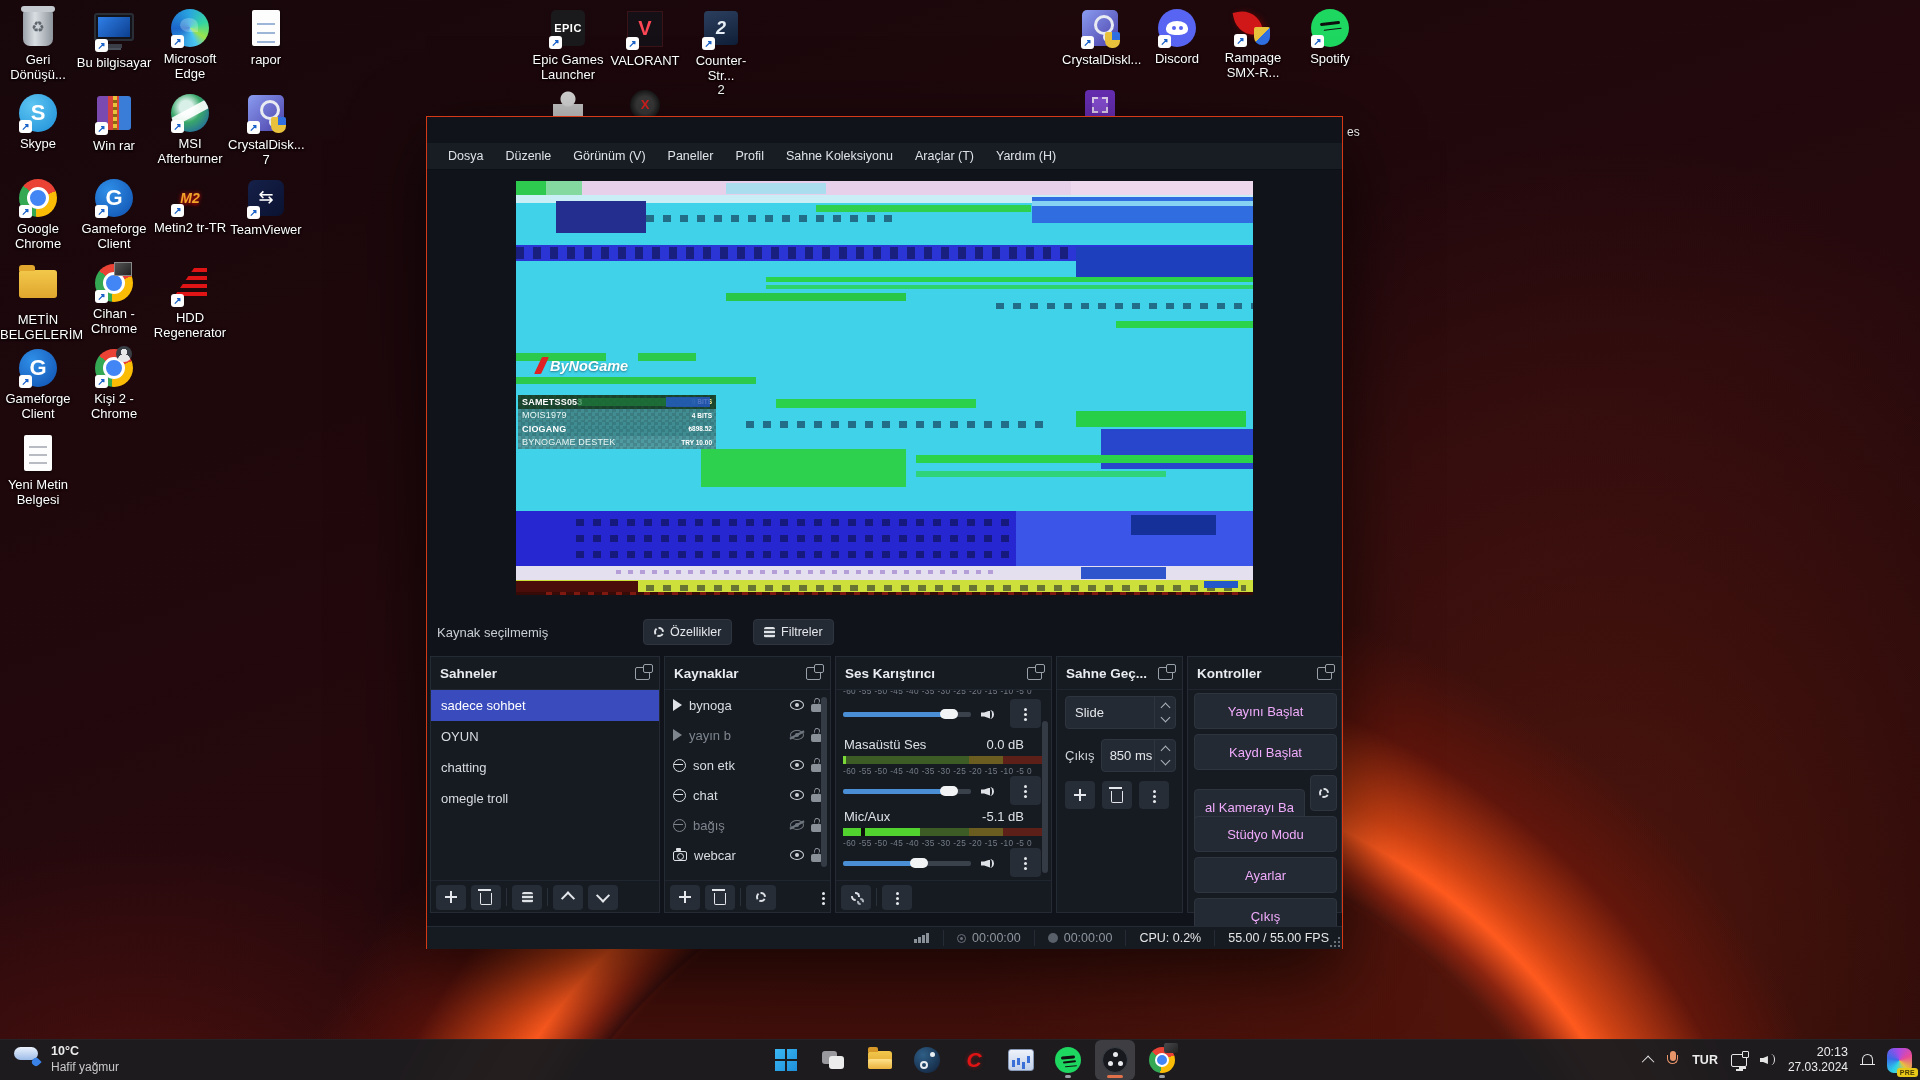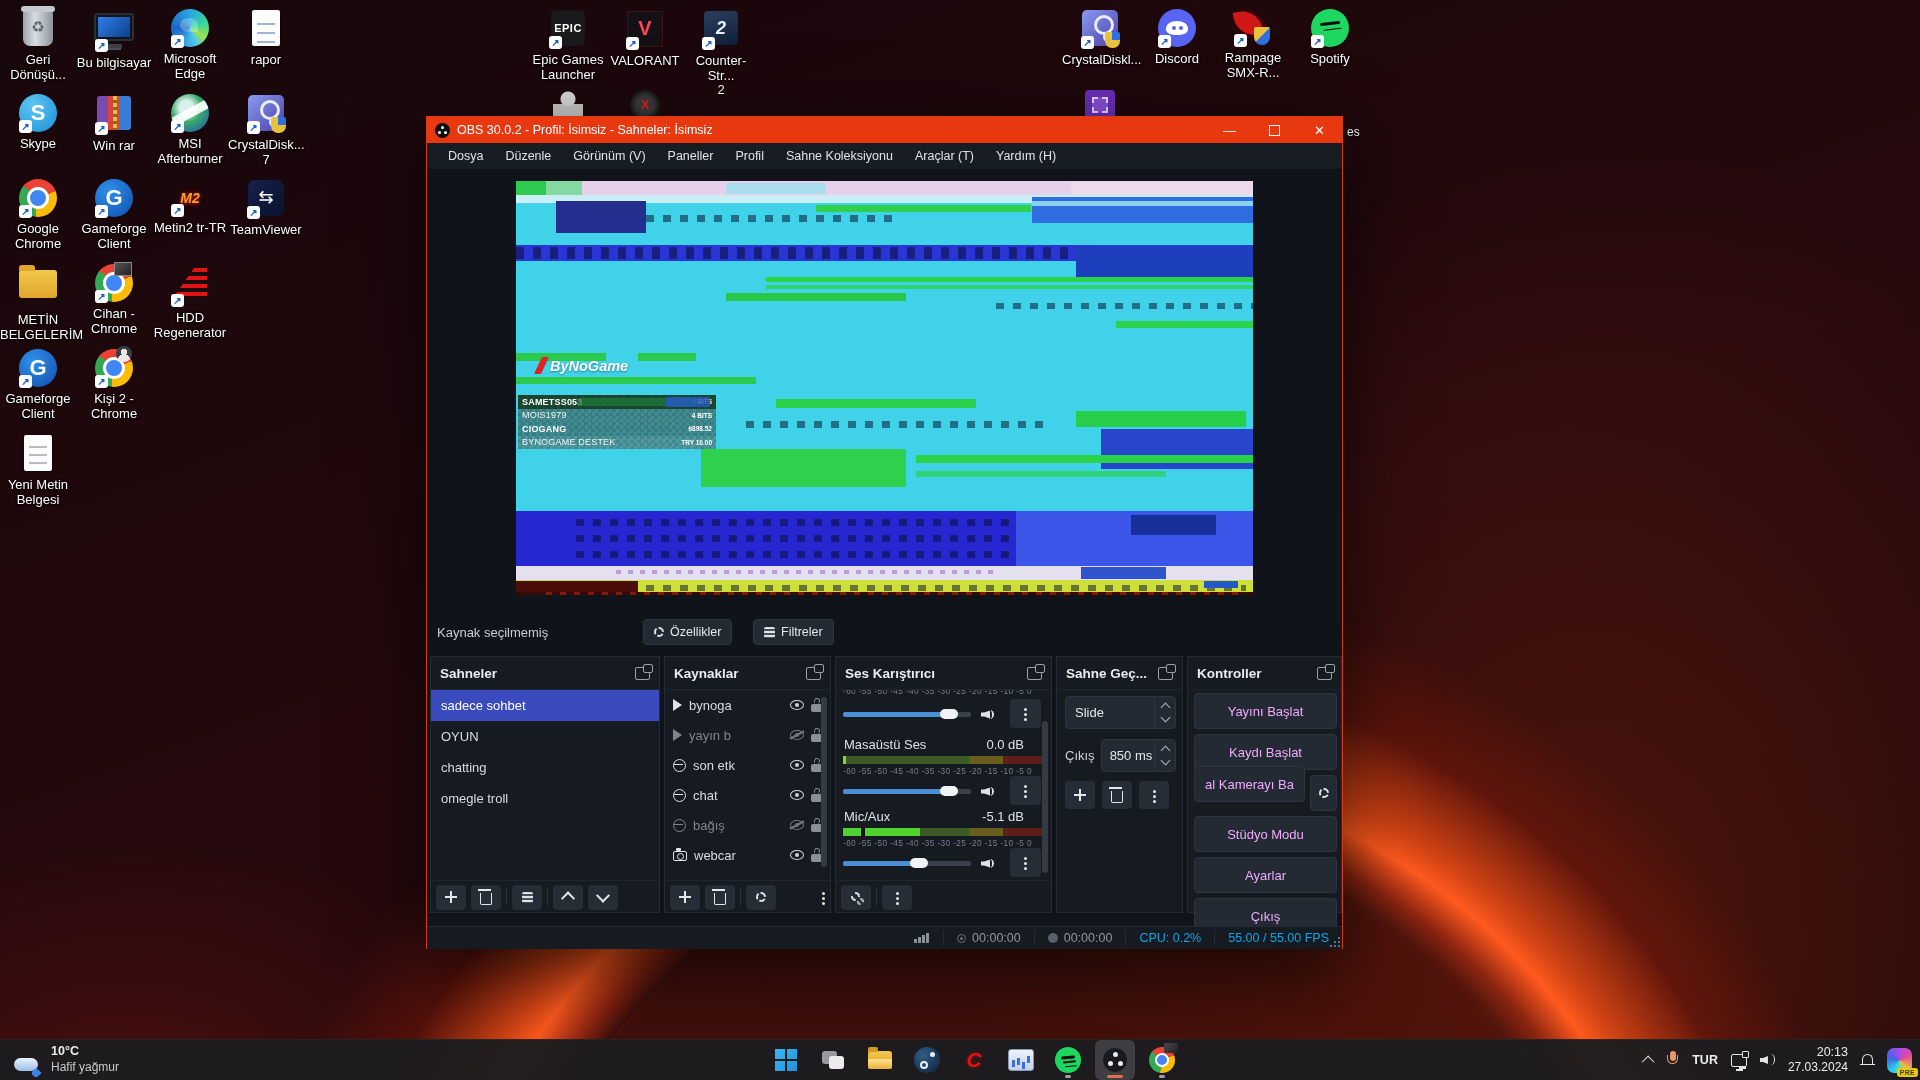--- a/index.html
+++ b/index.html
@@ -177,31 +177,31 @@
   .spin .sv{font-size:13px;color:#e4e7eb;padding-left:8px;}
   .trbtns{position:absolute;left:8px;top:124px;display:flex;gap:7px;}
   .trbtns .tbtn{width:30px;height:28px;}
   
   .cbtn{position:absolute;left:6px;width:143px;height:36px;background:#242a33;border:1px solid #2e353f;border-radius:4px;color:#f0abfc;font-size:13px;display:flex;align-items:center;justify-content:center;box-sizing:border-box;white-space:nowrap;overflow:hidden;}
   .cbtn.narrow{width:111px;}
   .gearbtn{position:absolute;left:122px;width:27px;height:36px;background:#242a33;border:1px solid #2e353f;border-radius:4px;display:flex;align-items:center;justify-content:center;box-sizing:border-box;}
   
   .statusbar{position:absolute;left:0;top:809px;width:100%;height:23px;background:#161b22;border-top:1px solid #252b34;display:flex;align-items:center;justify-content:flex-end;box-sizing:border-box;}
   .stseg{display:flex;align-items:center;gap:6px;padding:0 13px;height:16px;border-left:1px solid #262c36;color:#8f959d;font-size:12.5px;}
-  .stseg.bright{color:#0ea5e9;}
+  .stseg.bright{color:#e5e5e5;}
   .bars{position:relative;width:16px;height:10px;}
   .bars::after{content:"";position:absolute;bottom:0;left:0;width:3px;height:4px;background:#8a9097;box-shadow:4px 0 0 #8a9097,4px -2px 0 #8a9097,8px 0 0 #8a9097,8px -2px 0 #8a9097,8px -4px 0 #8a9097,12px 0 0 #8a9097,12px -2px 0 #8a9097,12px -4px 0 #8a9097,12px -6px 0 #8a9097;}
   .bcast{width:9px;height:9px;border:1.5px solid #6a7078;border-radius:50%;position:relative;box-sizing:border-box;}
   .bcast::after{content:"";position:absolute;left:2px;top:2px;width:3px;height:3px;background:#6a7078;border-radius:50%;}
   .recdot{width:10px;height:10px;border-radius:50%;background:#596069;}
   .grip{position:absolute;right:2px;bottom:2px;width:10px;height:10px;}
   .grip::after{content:"";position:absolute;right:0;bottom:0;width:2px;height:2px;background:#6a7078;box-shadow:-4px 0 0 #6a7078,-8px 0 0 #6a7078,0 -4px 0 #6a7078,-4px -4px 0 #6a7078,0 -8px 0 #6a7078;}
   
   #taskbar{position:absolute;left:0;bottom:0;width:100%;height:40px;background:rgba(28,28,31,.96);z-index:20;border-top:1px solid rgba(255,255,255,.04);}
-  .weather{position:absolute;left:14px;top:4px;display:flex;align-items:flex-end;gap:9px;}
+  .weather{position:absolute;left:14px;top:4px;display:flex;align-items:flex-start;gap:9px;}
   .wicon{width:28px;height:20px;position:relative;}
   .wicon::before{content:"";position:absolute;left:0;top:3px;width:24px;height:13px;border-radius:8px;background:linear-gradient(180deg,#eaf2fc,#9cbbe8);}
   .wicon::after{content:"";position:absolute;right:2px;bottom:-2px;width:8px;height:8px;background:#3b82e8;border-radius:50% 0 50% 50%;transform:rotate(45deg);}
   .wtext{display:flex;flex-direction:column;line-height:1.25;}
   .wtemp{color:#ececec;font-size:12.5px;font-weight:700;}
   .wcond{color:#c9c9c9;font-size:12px;}
   .tbicons{position:absolute;left:calc(50% + 14px);top:0;transform:translateX(-50%);display:flex;gap:7px;height:40px;align-items:center;}
   .tb{width:40px;height:40px;border-radius:6px;display:flex;align-items:center;justify-content:center;position:relative;}
   .tb.active{background:#3d3d42;}
   .tb.run::after{content:"";position:absolute;bottom:2px;left:50%;transform:translateX(-50%);width:6px;height:3px;border-radius:2px;background:#9aa0a6;}
@@ -427,31 +427,20 @@
 
   <div class="sliver i-thief" style="left:553px;top:90px"></div>
   <div class="sliver i-tire" style="left:630px;top:90px">X</div>
   <div class="sliver i-chip" style="left:1085px;top:90px"></div>
   <div class="sliver i-steamS" style="left:1162px;top:90px"></div>
   <div class="sliver i-obsS" style="left:1238px;top:90px"></div>
   <div class="sliver i-ssS" style="left:1314px;top:90px"></div>
   <span id="edge-frag">es</span>
 
   <div id="obs">
-    <div class="titlebar">
-      <span class="obslogo"></span>
-      <span class="wtitle">OBS 30.0.2 - Profil: İsimsiz - Sahneler: İsimsiz</span>
-      <span class="winbtns">
-        <span class="wb">—</span>
-        <span class="wb">
-            <span class="bx"></span>
-          </span>
-        <span class="wb">✕</span>
-      </span>
-    </div>
     <div class="menubar">
       <span class="mi">Dosya</span>
       <span class="mi">Düzenle</span>
       <span class="mi">Görünüm (V)</span>
       <span class="mi">Paneller</span>
       <span class="mi">Profil</span>
       <span class="mi">Sahne Koleksiyonu</span>
       <span class="mi">Araçlar (T)</span>
       <span class="mi">Yardım (H)</span>
     </div>
@@ -716,21 +705,21 @@
         </div>
       </div>
 
       <div class="panel" style="left:760px;width:155px">
         <div class="phead">
             <span class="pt">Kontroller</span>
             <span class="popout"></span>
           </div>
         <span class="cbtn" style="top:36px">Yayını Başlat</span>
         <span class="cbtn" style="top:77px">Kaydı Başlat</span>
-        <span class="cbtn narrow" style="top:109px">al Kamerayı Ba</span>
+        <span class="cbtn narrow" style="top:132px">al Kamerayı Ba</span>
         <span class="gearbtn" style="top:118px">
             <span class="gear"></span>
           </span>
         <span class="cbtn" style="top:159px">Stüdyo Modu</span>
         <span class="cbtn" style="top:200px">Ayarlar</span>
         <span class="cbtn" style="top:241px">Çıkış</span>
       </div>
     </div>
 
     <div class="statusbar">

